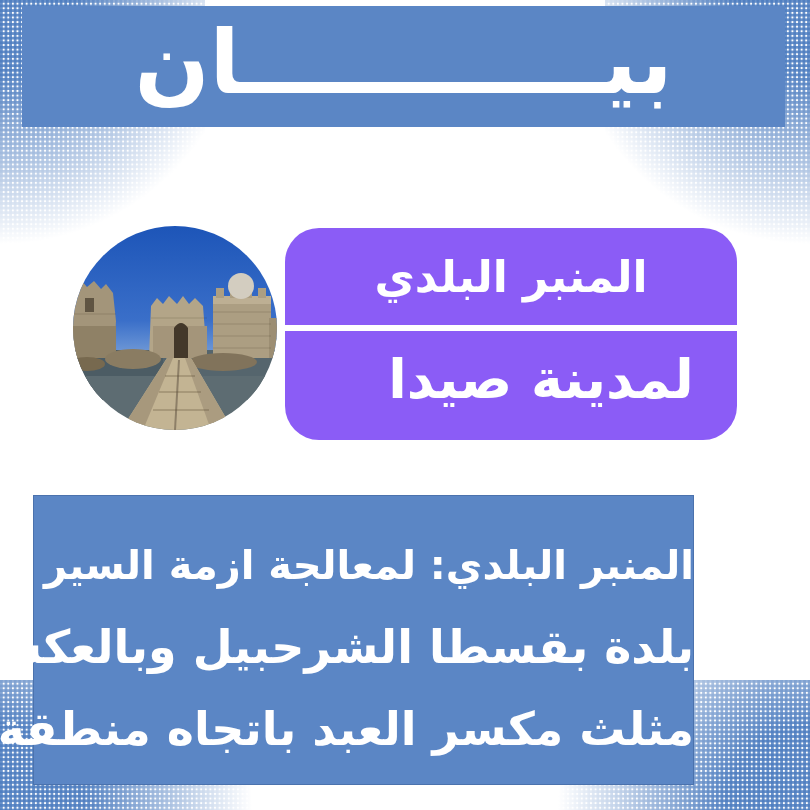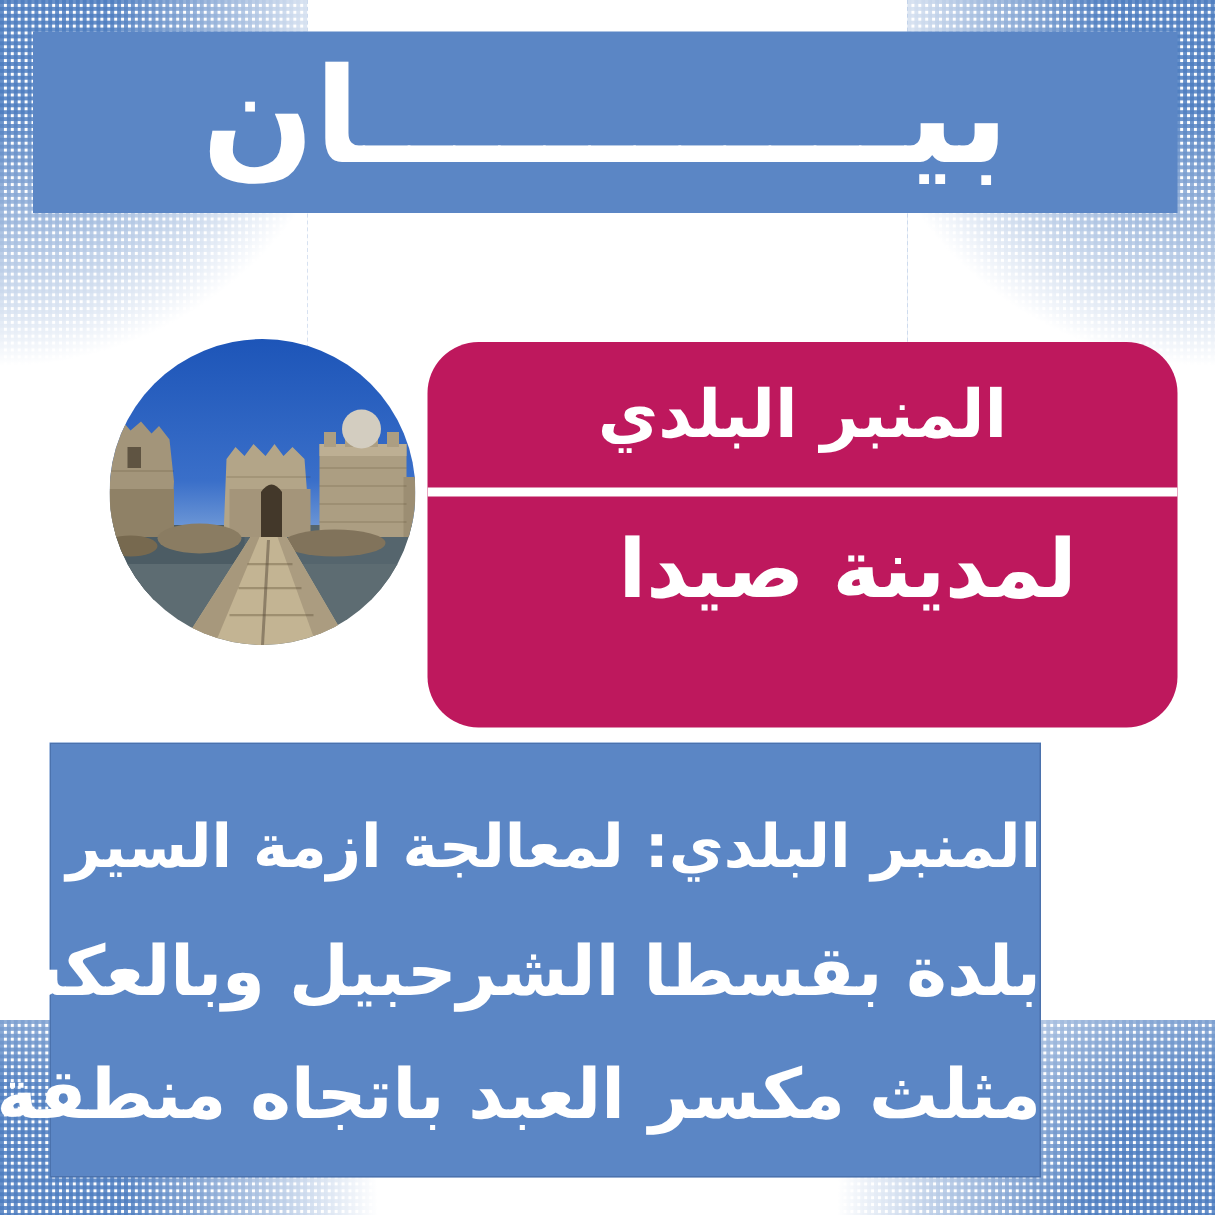--- a/index.html
+++ b/index.html
@@ -46,21 +46,21 @@
     background-image:
       radial-gradient(circle at bottom right, rgba(255,255,255,0) 0%, rgba(255,255,255,0) 25%, #ffffff 75%),
       linear-gradient(to right, rgba(77,125,192,0.85) 2.5px, rgba(255,255,255,0) 2.5px),
       linear-gradient(to bottom, rgba(77,125,192,0.85) 2.5px, rgba(255,255,255,0) 2.5px);
     background-size: 100% 100%, 4.6px 4.6px, 4.6px 4.6px;
   }
 
   
   .banner {
     position: absolute;
-    left: 22px; top: 21px;
+    left: 22px; top: 6px;
     width: 763px; height: 121px;
     background: #5b86c5;
     display: flex;
     align-items: center;
     justify-content: center;
     z-index: 2;
   }
   .banner-title {
     direction: rtl;
     color: #ffffff;
@@ -79,26 +79,25 @@
     border-radius: 50%;
     overflow: hidden;
     z-index: 2;
   }
   .photo-circle svg { display: block; }
 
   
   .org-card {
     position: absolute;
     left: 285px; top: 228px;
-    width: 452px; height: 257px;
-    background: #be185d;
+    width: 452px; height: 212px;
+    background: #8b5cf6;
     border-radius: 34px;
     z-index: 2;
     overflow: hidden;
-    padding-left: 48px;
   }
   .org-card .half {
     position: absolute;
     left: 0; width: 100%;
     display: flex; align-items: center; justify-content: center;
   }
   .org-title-half { top: 0; height: 97px; }
   .org-subtitle-half { top: 103px; height: 97px; }
   .org-title {
     direction: rtl; color: #ffffff;

